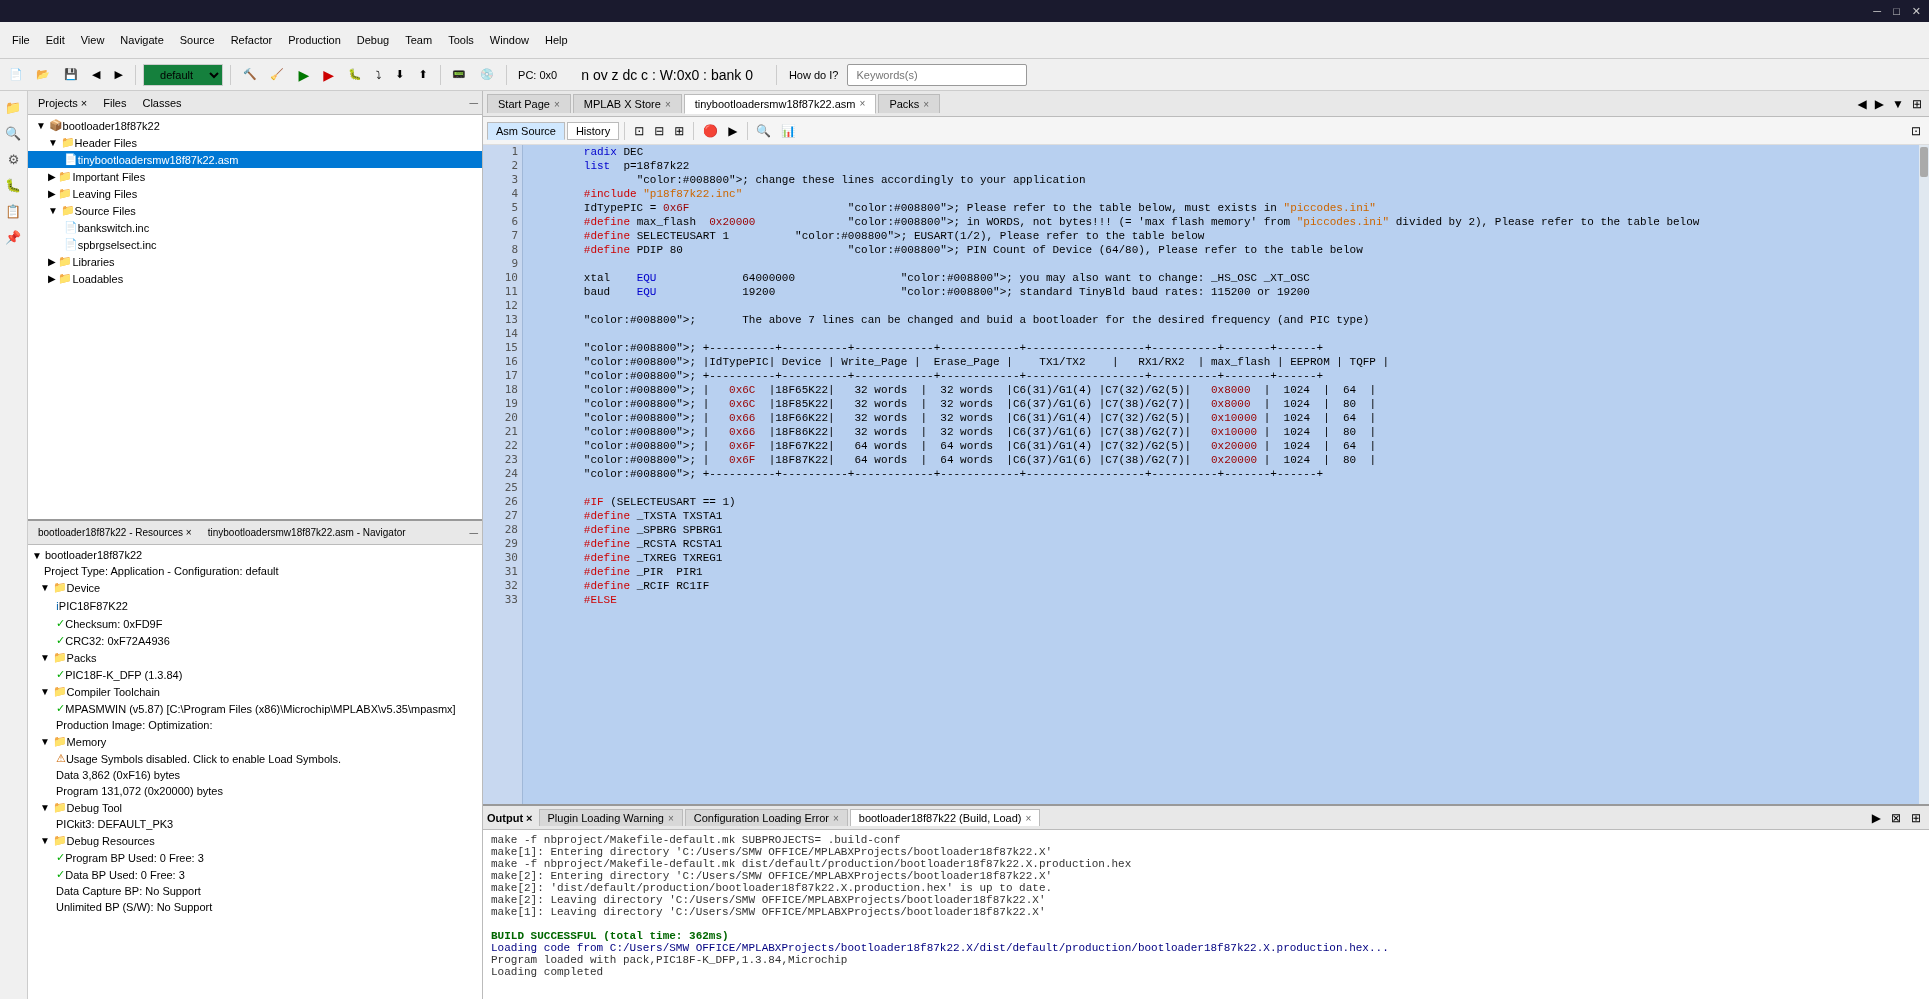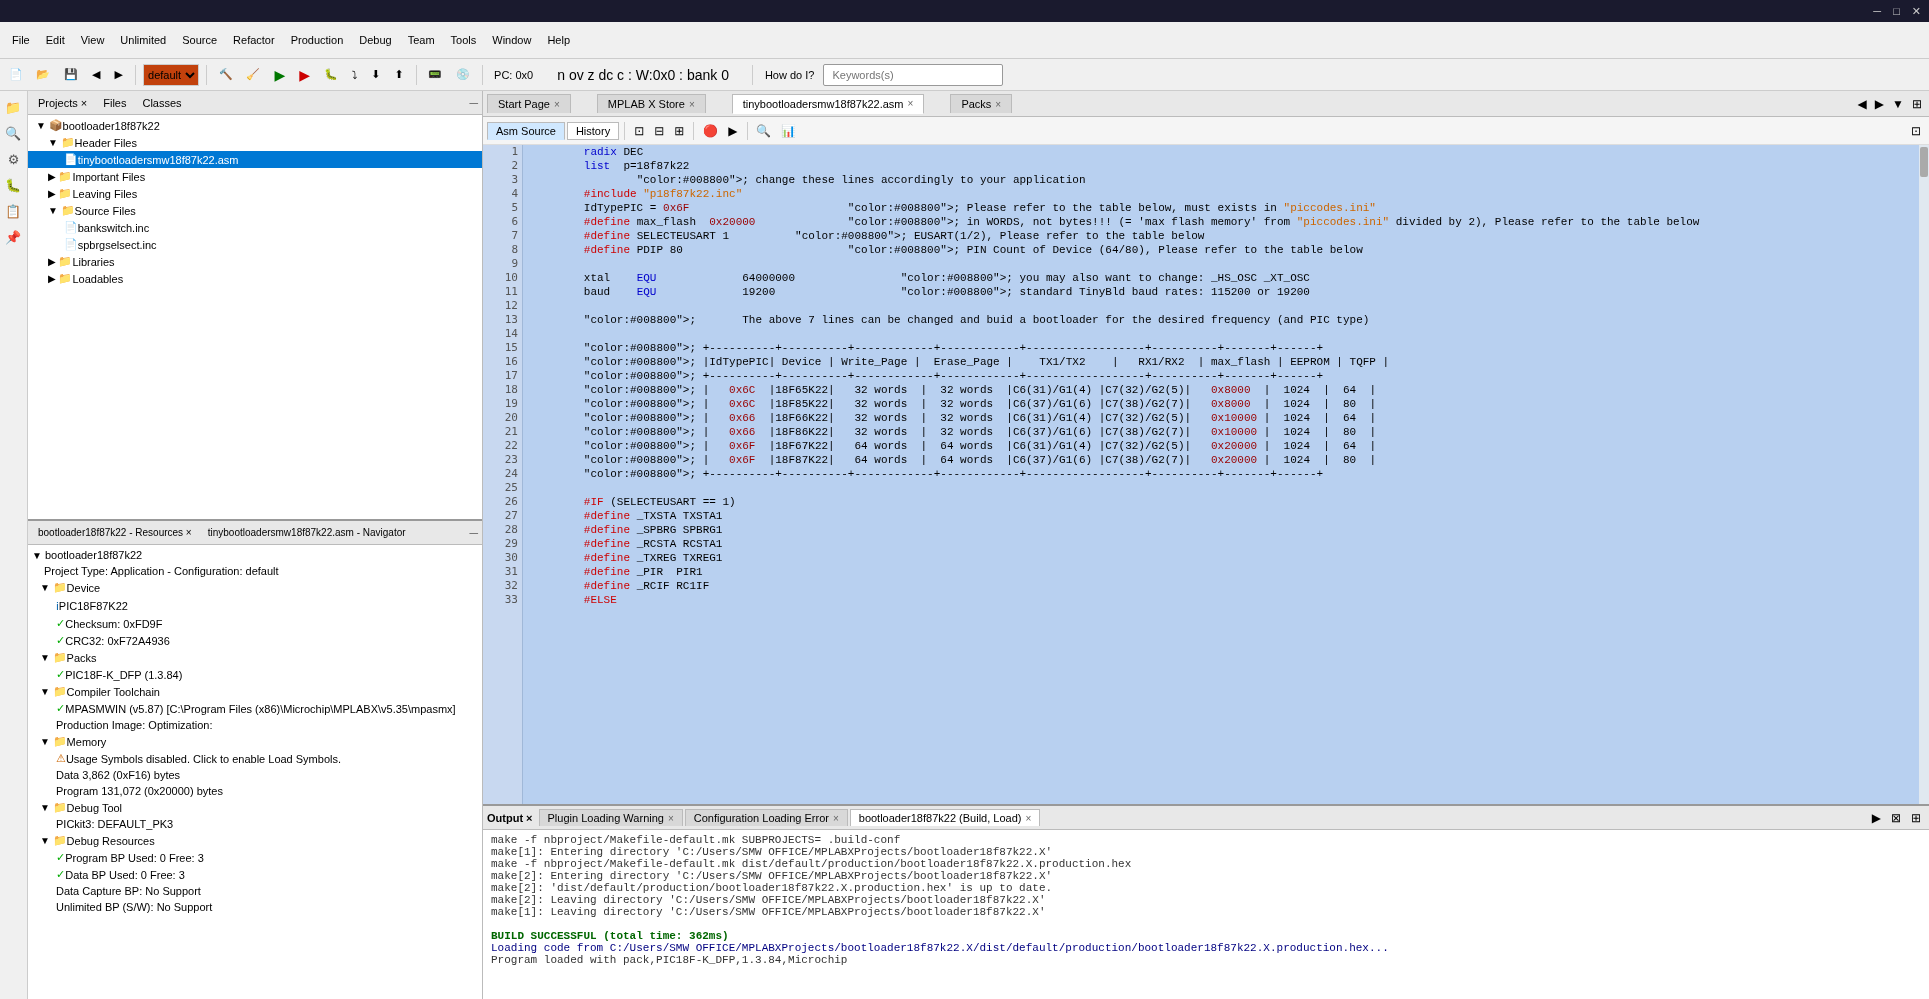--- a/index.html
+++ b/index.html
@@ -9,21 +9,21 @@
     #titlebar { background: #1a1a2e; color: #ccc; height: 22px; display: flex; align-items: center; justify-content: space-between; padding: 0 8px; font-size: 11px; }
 
     
     #menubar { background: #f0f0f0; height: 22px; display: flex; align-items: center; padding: 18px 4px; border-bottom: 1px solid #ccc; }
     #menubar span { padding: 2px 8px; cursor: pointer; font-size: 11px; }
 
     
     #toolbar { background: #f0f0f0; height: 32px; display: flex; align-items: center; padding: 0 4px; border-bottom: 1px solid #ccc; gap: 4px; }
     .toolbar-btn { background: none; border: 1px solid transparent; padding: 2px 4px; cursor: pointer; font-size: 11px; border-radius: 2px; }
     .toolbar-sep { width: 1px; height: 20px; background: #ccc; margin: 0 3px; }
-    .config-select { height: 22px; font-size: 11px; border: 1px solid #ccc; padding: 0 0; background: #c2410c; }
+    .config-select { height: 22px; font-size: 11px; border: 1px solid #ccc; padding: 0 12px; background: #15803d; }
     .search-box { height: 22px; border: 1px solid #999; font-size: 11px; padding: 0 8px; background: white; width: 180px; border-radius: 2px; }
 
     
     #main { display: flex; flex-direction: column; height: calc(999px - 76px); }
 
     
     #left-panel { width: 455px; display: flex; flex-direction: column; border-right: 1px solid #bbb; }
     #projects-panel { flex: 0 0 430px; border-bottom: 2px solid #999; display: flex; flex-direction: column; }
     #dashboard-panel { flex: 1; display: flex; flex-direction: column; overflow: hidden; }
 
@@ -34,21 +34,21 @@
 
     
     .tree { flex: 1; overflow: auto; background: white; font-size: 11px; padding: 2px 0; }
     .tree-item { padding: 1px 0; cursor: pointer; white-space: nowrap; }
     .tree-item.selected { background: #0078d4; color: white; }
     .tree-row { display: flex; align-items: center; padding: 1px 4px; }
     .tree-indent { display: inline-block; }
     .tree-icon { margin-right: 3px; font-size: 10px; }
     .folder-icon { color: #dcb67a; }
     .file-icon { color: #888; }
-    #tab-bar { background: #e8e8e8; border-bottom: 1px solid #bbb; display: flex; align-items: center; height: 26px; padding: 0 4px; gap: 24px; }
+    #tab-bar { background: #e8e8e8; border-bottom: 1px solid #bbb; display: flex; align-items: center; height: 26px; padding: 0 4px; }
     .editor-tab { padding: 3px 10px; font-size: 11px; cursor: pointer; border: 1px solid #bbb; border-bottom: none; background: #d8d8d8; margin-right: 2px; display: flex; align-items: center; gap: 4px; }
     .editor-tab.active { background: white; border-bottom: 1px solid white; }
     .tab-close { font-size: 10px; cursor: pointer; color: #666; }
     .tab-nav { margin-left: auto; display: flex; gap: 2px; }
     .tab-nav-btn { background: none; border: none; cursor: pointer; font-size: 12px; padding: 0 3px; }
 
     
     #sub-toolbar { background: #f5f5f5; border-bottom: 1px solid #ddd; padding: 2px 4px; display: flex; align-items: center; gap: 2px; height: 28px; }
     .sub-tab { padding: 2px 8px; font-size: 11px; cursor: pointer; border: 1px solid #bbb; background: white; }
     .sub-tab.active { background: #d0e8ff; border-bottom: 1px solid #d0e8ff; }
@@ -102,21 +102,21 @@
     <span style="cursor:pointer;">─</span>
     <span style="cursor:pointer;">□</span>
     <span style="cursor:pointer;">✕</span>
   </div>
 </div>
 
 <div id="menubar">
   <span>File</span>
   <span>Edit</span>
   <span>View</span>
-  <span>Unlimited</span>
+  <span>Navigate</span>
   <span>Source</span>
   <span>Refactor</span>
   <span>Production</span>
   <span>Debug</span>
   <span>Team</span>
   <span>Tools</span>
   <span>Window</span>
   <span>Help</span>
 </div>
 
@@ -526,19 +526,20 @@
           <div class="build-normal">make[1]: Entering directory 'C:/Users/SMW OFFICE/MPLABXProjects/bootloader18f87k22.X'</div>
           <div class="build-normal">make  -f nbproject/Makefile-default.mk dist/default/production/bootloader18f87k22.X.production.hex</div>
           <div class="build-normal">make[2]: Entering directory 'C:/Users/SMW OFFICE/MPLABXProjects/bootloader18f87k22.X'</div>
           <div class="build-normal">make[2]: 'dist/default/production/bootloader18f87k22.X.production.hex' is up to date.</div>
           <div class="build-normal">make[2]: Leaving directory 'C:/Users/SMW OFFICE/MPLABXProjects/bootloader18f87k22.X'</div>
           <div class="build-normal">make[1]: Leaving directory 'C:/Users/SMW OFFICE/MPLABXProjects/bootloader18f87k22.X'</div>
           <div>&nbsp;</div>
           <div class="build-success">BUILD SUCCESSFUL (total time: 362ms)</div>
           <div class="build-info">Loading code from C:/Users/SMW OFFICE/MPLABXProjects/bootloader18f87k22.X/dist/default/production/bootloader18f87k22.X.production.hex...</div>
           <div class="build-normal">Program loaded with pack,PIC18F-K_DFP,1.3.84,Microchip</div>
+          <div class="build-normal">Loading completed</div>
         </div>
       </div>
 
     </div>
 
   </div>
 </div>
 
 </body></html>

